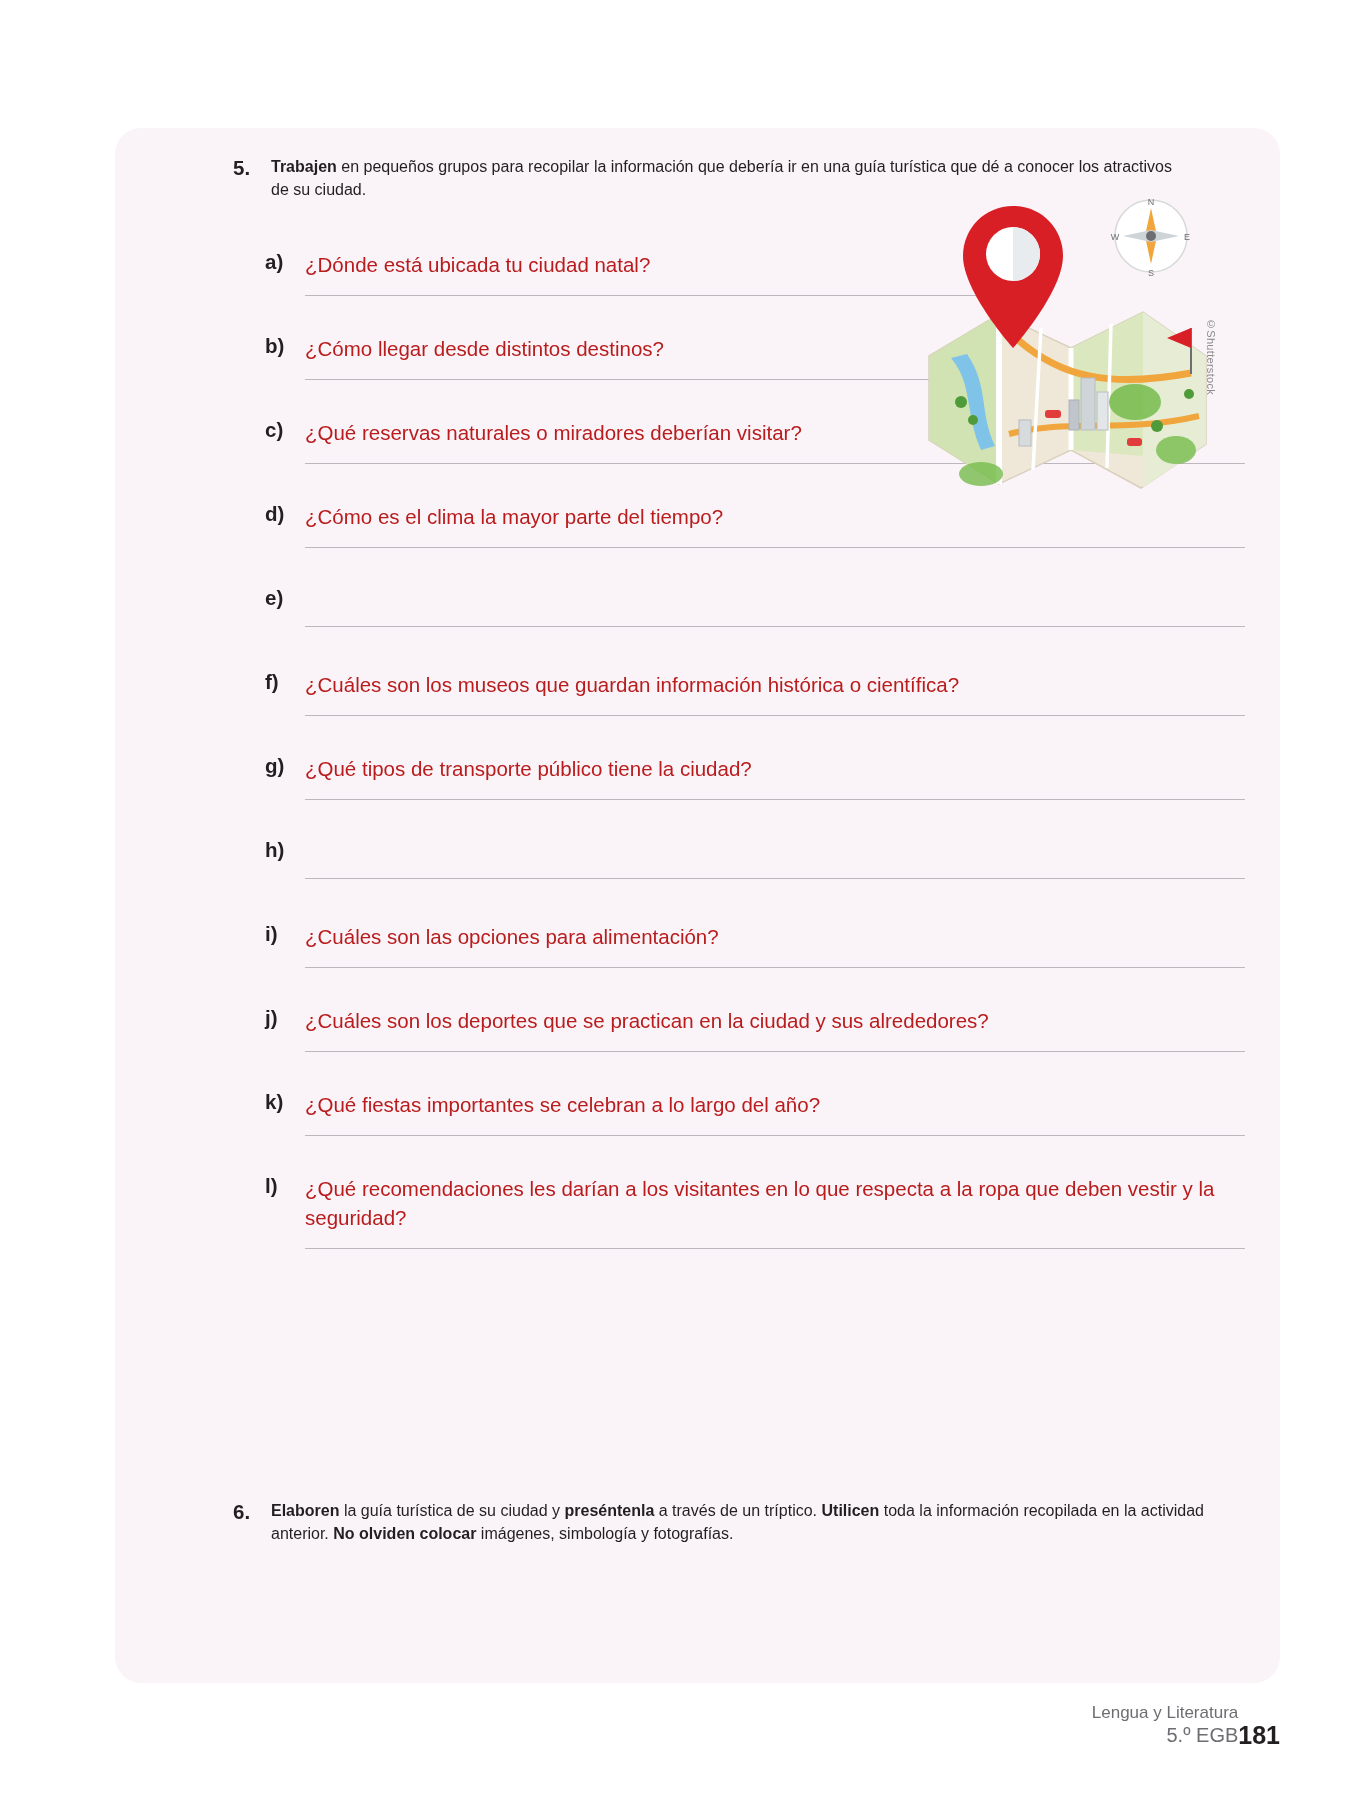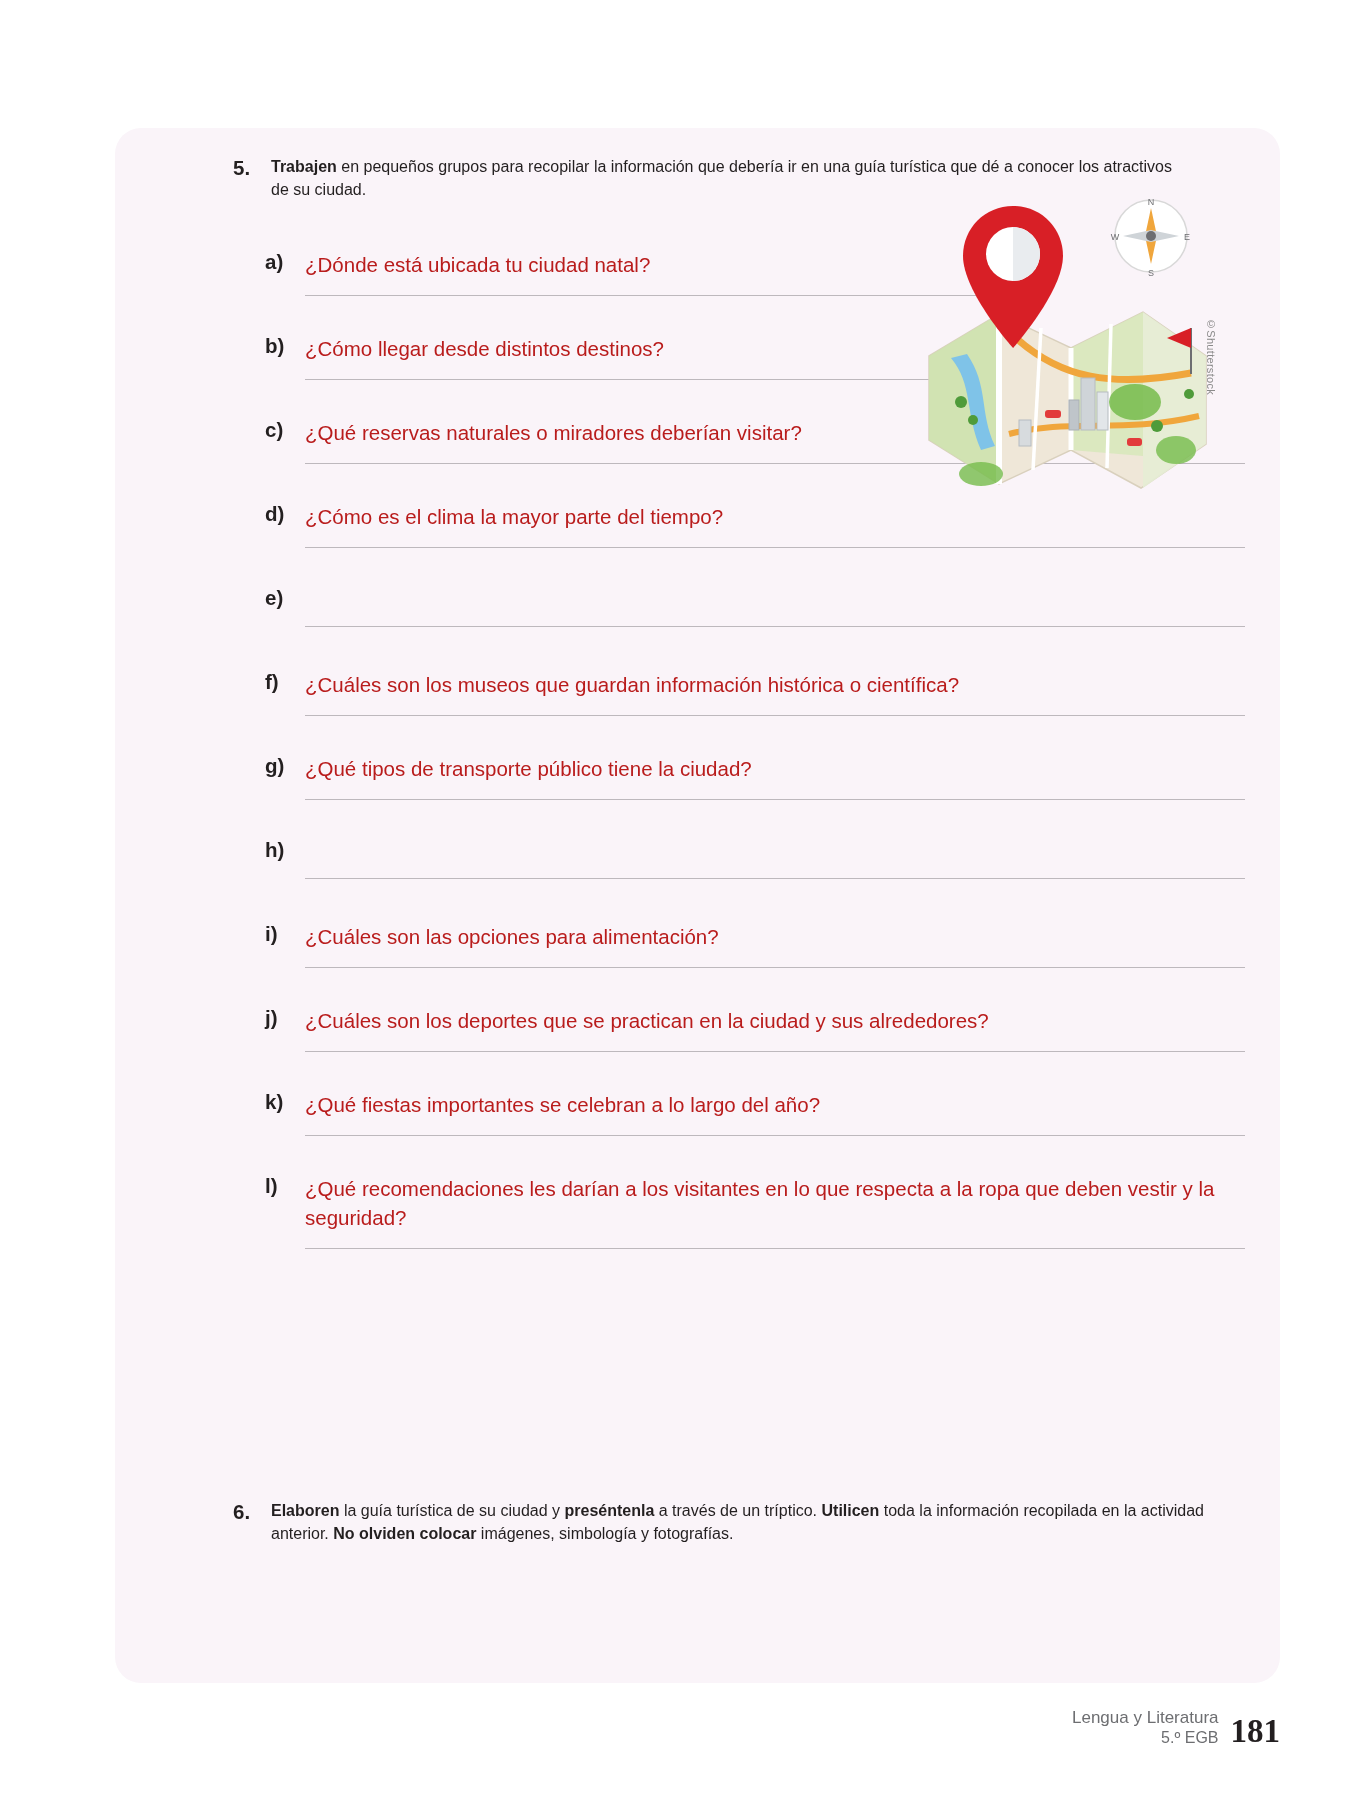--- a/index.html
+++ b/index.html
@@ -105,34 +105,32 @@
     letter-spacing: 0.3px;
   }
 
   
   .footer {
     position: absolute;
     right: 70px;
     bottom: 52px;
     display: flex;
     align-items: flex-end;
-    gap: 12px;
   }
   .footer-labels {
     text-align: right;
     line-height: 1.25;
   }
   .footer-sub1 { font-size: 17px; color: #6d6e71; }
-  .footer-sub2 { font-size: 16px; color: #6d6e71; }
+  .footer-sub2 { font-size: 20px; color: #6d6e71; }
   .page-num {
-    font-size: 33px;
+    font-size: 25px;
     font-weight: bold;
     color: #231f20;
     line-height: 1;
-    font-family: Liberation Serif, serif;
   }
 </style>
 </head>
 <body>
 
 <div class="page">
 
   <div class="content-panel">
 
     <div class="activity" id="activity5">

